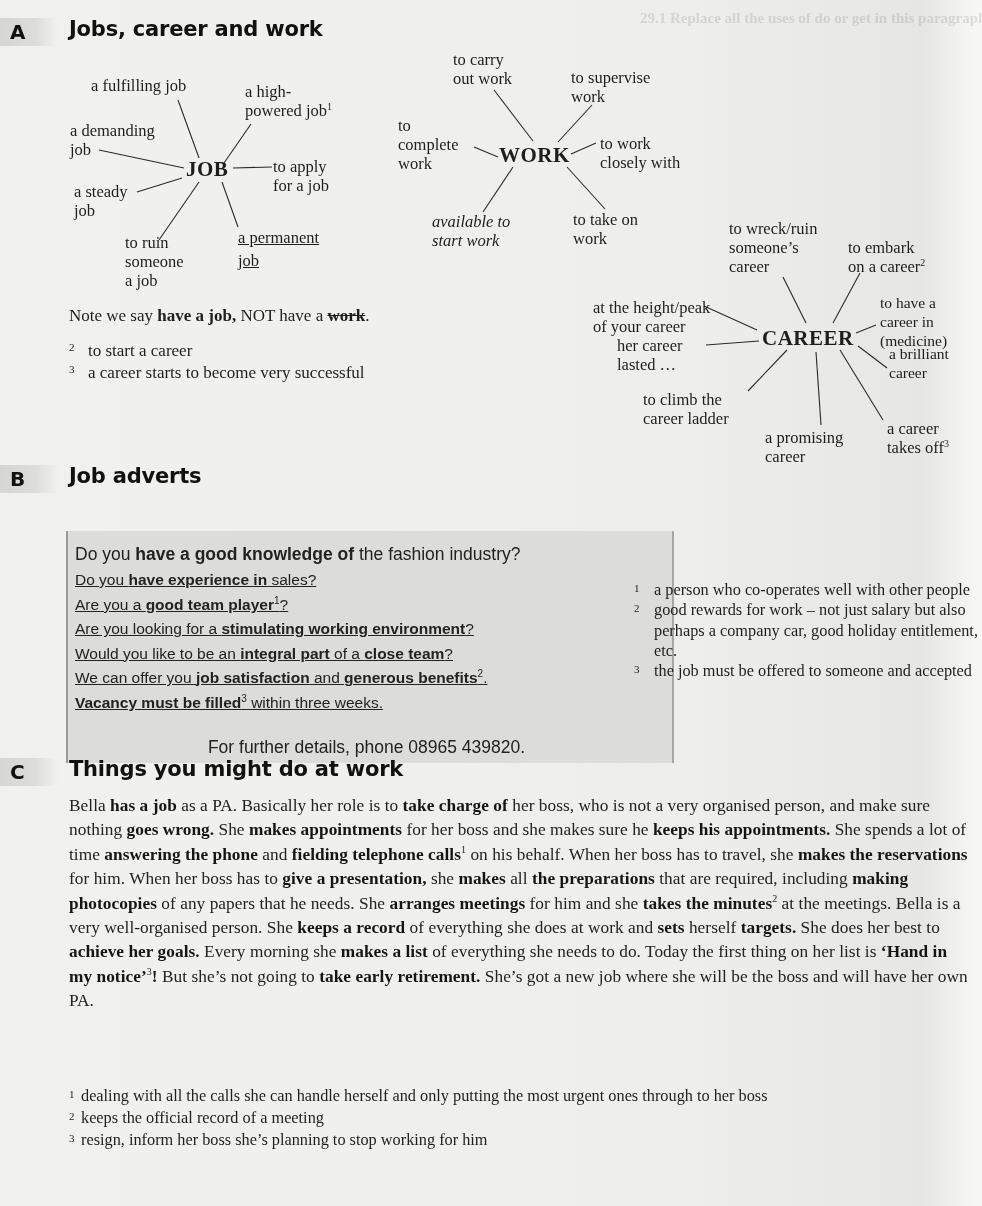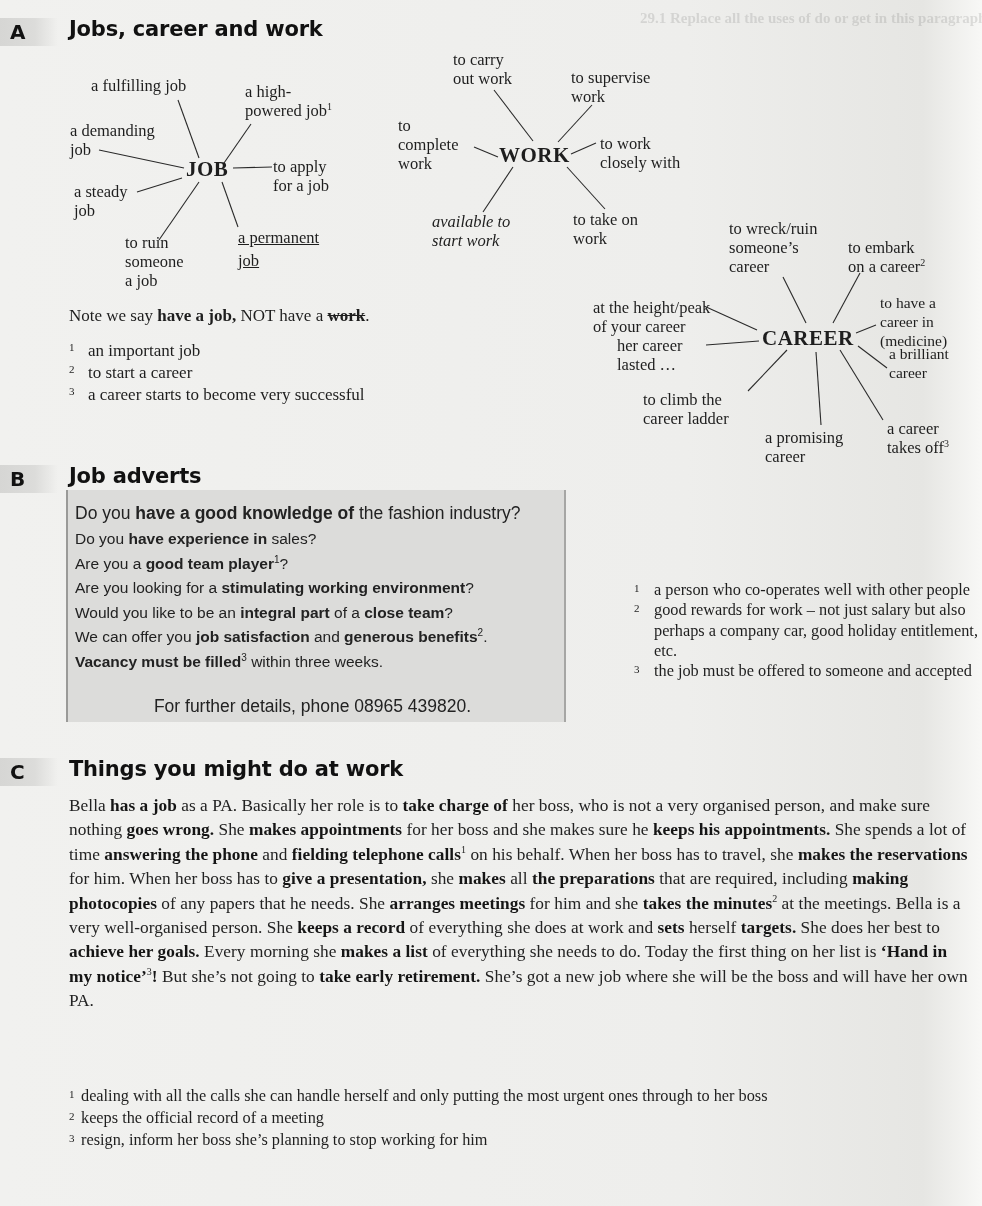--- a/index.html
+++ b/index.html
@@ -24,26 +24,26 @@
   .lbl { position: absolute; font-size: 16.5px; line-height: 19px; white-space: nowrap; }
   .hub { position: absolute; font-size: 21px; font-weight: bold; letter-spacing: 0.5px; }
   sup { font-size: 10px; vertical-align: super; line-height: 0; }
   svg.lines { position: absolute; left: 0; top: 0; width: 982px; height: 1206px; pointer-events: none; }
   svg.lines line { stroke: #2a2a2a; stroke-width: 1.1; }
   .note { position: absolute; left: 69px; top: 306px; font-size: 17px; }
   .strike { text-decoration: line-through; }
   .fn { position: absolute; font-size: 17px; line-height: 22px; }
   .fn .num { display: inline-block; width: 19px; font-size: 11px; vertical-align: top; line-height: 14px; }
   .advert {
-    position: absolute; left: 66px; top: 490px; width: 500px; height: 232px;
+    position: absolute; left: 66px; top: 531px; width: 608px; height: 232px;
     background: #dcdcda; border-left: 2px solid #9a9a98; border-right: 2px solid #a6a6a4;
     font-family: "Liberation Sans", sans-serif; color: #222; padding: 10px 0 0 7px;
   }
   .advert .l1 { font-size: 17.5px; line-height: 27px; }
-  .advert .ln { font-size: 15.5px; line-height: 24.6px; }
+  .advert .ln { font-size: 15.5px; line-height: 24.6px; text-decoration: underline; }
   .advert .phone { font-size: 17.5px; line-height: 30px; text-align: center; margin-top: 16px; padding-right: 14px; }
   .bfn { position: absolute; left: 634px; top: 580px; width: 348px; font-size: 16.3px; line-height: 20.3px; }
   .bfn .item { position: relative; padding-left: 20px; }
   .bfn .num { position: absolute; left: 0; top: -2px; font-size: 11px; }
   .para {
     position: absolute; left: 69px; top: 794px; width: 900px;
     font-size: 17.3px; line-height: 24.4px; color: #222; letter-spacing: 0.05px;
   }
   .para b { font-weight: bold; color: #151515; }
   .cfn { position: absolute; left: 69px; top: 1085px; width: 900px; font-size: 16.3px; line-height: 22px; }
@@ -118,21 +118,20 @@
   <div class="lbl" style="left:889px;top:344px;font-size:15.5px;"><span>a brilliant</span><br><span>career</span></div>
   <div class="lbl" style="left:643px;top:390px;"><span>to climb the</span><br><span>career ladder</span></div>
   <div class="lbl" style="left:765px;top:428px;"><span>a promising</span><br><span>career</span></div>
   <div class="lbl" style="left:887px;top:419px;"><span>a career</span><br><span>takes off</span><sup>3</sup></div>
 </div>
 
 <div class="note">
   <span>Note we say </span><b>have a job,</b><span> NOT have a </span><b class="strike">work</b><span>.</span>
 </div>
 <div class="fn" style="left:69px;top:340px;">
-  <div><span class="num">1</span><span>an important job</span></div>
   <div><span class="num">2</span><span>to start a career</span></div>
   <div><span class="num">3</span><span>a career starts to become very successful</span></div>
 </div>
 
 <div class="sec-badge" style="top:465px;">B</div>
 <div class="sec-title" style="top:464px;">Job adverts</div>
 
 <div class="advert">
   <div class="l1"><span>Do you </span><b>have a good knowledge of</b><span> the fashion industry?</span></div>
   <div class="ln"><span>Do you </span><b>have experience in</b><span> sales?</span></div>

